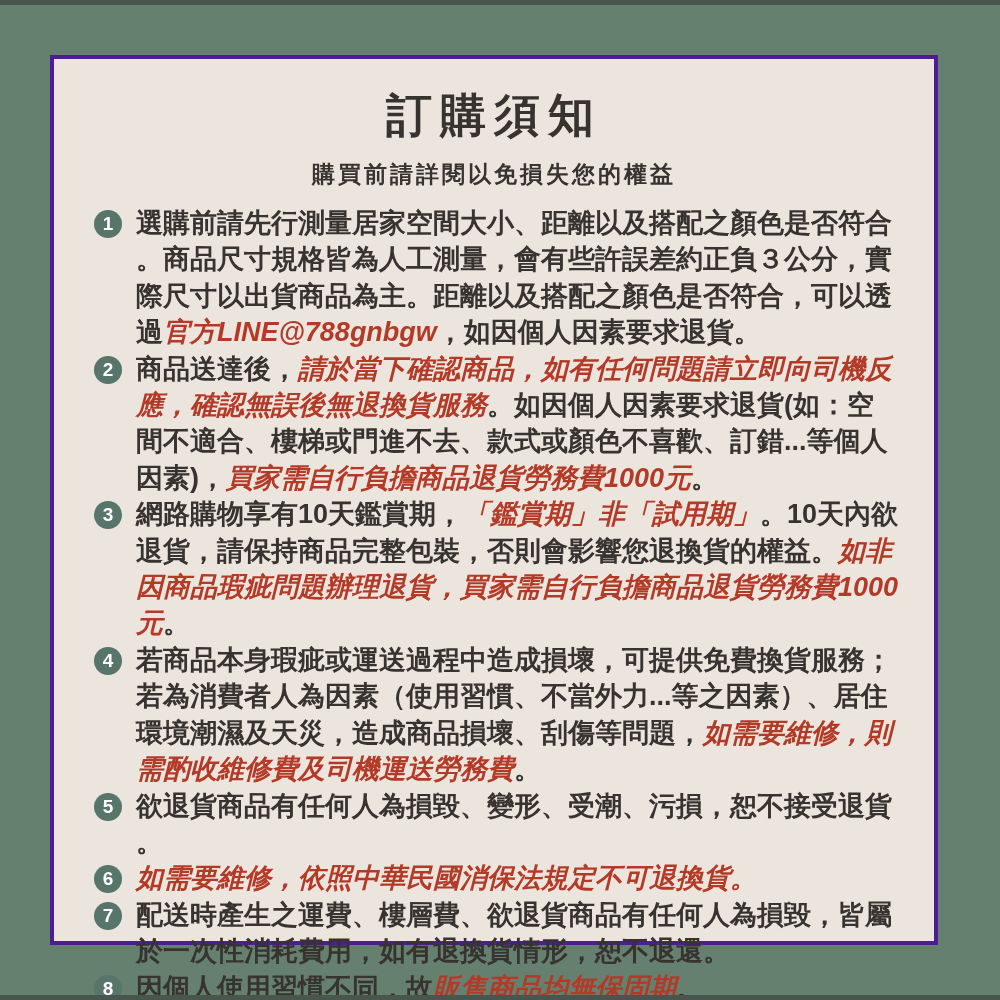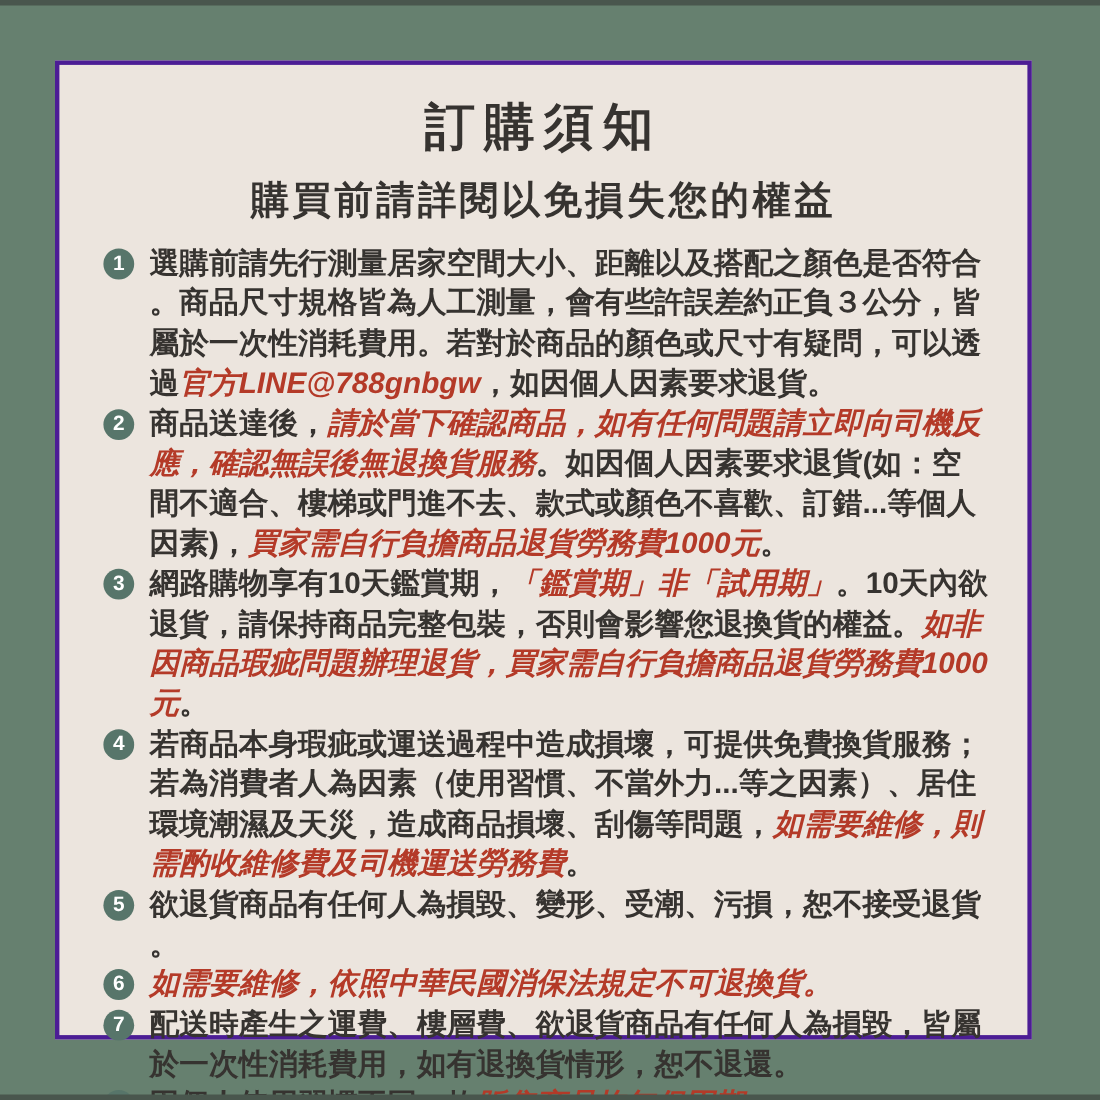--- a/index.html
+++ b/index.html
@@ -17,21 +17,21 @@
     background:var(--panel-cream,#ece5de);
     border:4px solid #4c1d95;
   }
   .title{
     margin:26px 0 0 0;text-align:center;
     font-size:46px;font-weight:bold;letter-spacing:8px;
     color:var(--ink,#363330);
   }
   .subtitle{
     margin:12px 0 0 0;text-align:center;
-    font-size:35px;font-weight:bold;letter-spacing:3px;
+    font-size:23px;font-weight:bold;letter-spacing:3px;
     color:var(--ink,#363330);
   }
   .notice-list{margin:15px 34px 0 40px;}
   .notice-item{display:flex;align-items:flex-start;}
   .badge{
     flex:0 0 28px;width:28px;height:28px;margin:5px 14px 0 0;
     border-radius:50%;
     background:var(--badge-green,#57756a);
     color:#ffffff;font-size:19px;font-weight:bold;
     line-height:28px;text-align:center;
@@ -49,21 +49,21 @@
 <body>
 
 <div class="canvas">
   <div class="edge-strip top"></div>
   <div class="panel">
     <h1 class="title">訂購須知</h1>
     <h2 class="subtitle">購買前請詳閱以免損失您的權益</h2>
     <div class="notice-list">
   <div class="notice-item">
     <div class="badge">1</div>
-    <div class="notice-text"><span class="seg">選購前請先行測量居家空間大小、距離以及搭配之顏色是否符合。商品尺寸規格皆為人工測量，會有些許誤差約正負３公分，皆屬於一次性消耗費用。若對於商品的顏色或尺寸有疑問，可以透過</span><span class="seg red">官方LINE@788gnbgw</span><span class="seg">，如因個人因素要求退貨。</span></div>
+    <div class="notice-text"><span class="seg">選購前請先行測量居家空間大小、距離以及搭配之顏色是否符合。商品尺寸規格皆為人工測量，會有些許誤差約正負３公分，實際尺寸以出貨商品為主。距離以及搭配之顏色是否符合，可以透過</span><span class="seg red">官方LINE@788gnbgw</span><span class="seg">，如因個人因素要求退貨。</span></div>
   </div>
 
   <div class="notice-item">
     <div class="badge">2</div>
     <div class="notice-text"><span class="seg">商品送達後，</span><span class="seg red">請於當下確認商品，如有任何問題請立即向司機反應，確認無誤後無退換貨服務</span><span class="seg">。如因個人因素要求退貨(如：空間不適合、樓梯或門進不去、款式或顏色不喜歡、訂錯...等個人因素)，</span><span class="seg red">買家需自行負擔商品退貨勞務費1000元</span><span class="seg">。</span></div>
   </div>
 
   <div class="notice-item">
     <div class="badge">3</div>
     <div class="notice-text"><span class="seg">網路購物享有10天鑑賞期，</span><span class="seg red">「鑑賞期」非「試用期」</span><span class="seg">。10天內欲退貨，請保持商品完整包裝，否則會影響您退換貨的權益。</span><span class="seg red">如非因商品瑕疵問題辦理退貨，買家需自行負擔商品退貨勞務費1000元</span><span class="seg">。</span></div>

